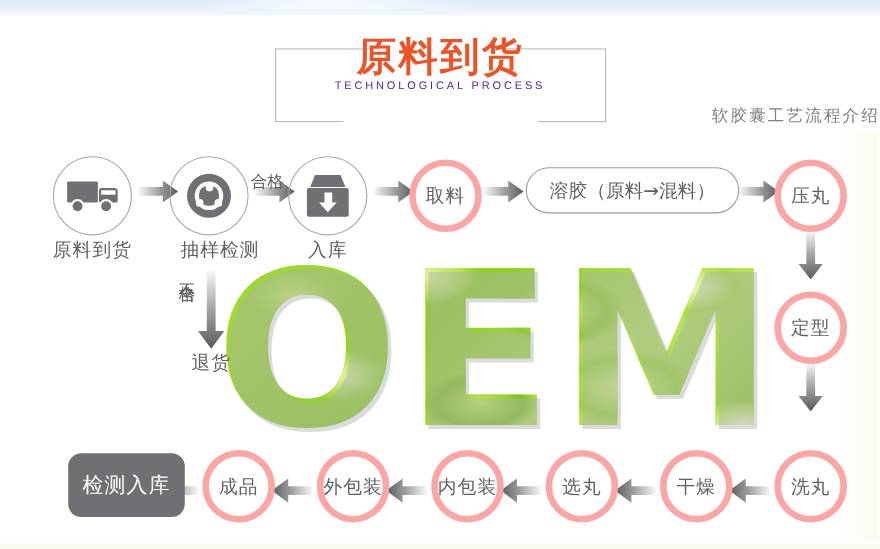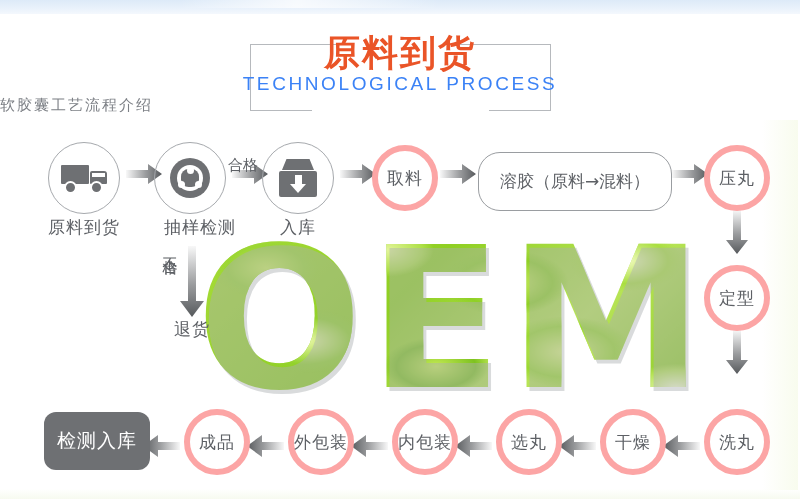--- a/index.html
+++ b/index.html
@@ -51,31 +51,31 @@
     letter-spacing: 2px;
     line-height: 38px;
     font-family: "DejaVu Sans", "Liberation Sans", sans-serif;
   }
   .hdr-sub-en {
     position: absolute;
     top: 55px;
     left: 0;
     width: 800px;
     text-align: center;
-    font-size: 19px;
-    color: #3b82f6;
+    font-size: 10px;
+    color: #4c1d95;
     letter-spacing: 2.6px;
     font-family: "Liberation Sans", sans-serif;
   }
   .hdr-sub-cn {
     position: absolute;
     top: 78px;
     left: 0;
     width: 800px;
-    text-align: left;
+    text-align: right;
     font-size: 15px;
     color: #7d8086;
     letter-spacing: 2px;
     font-family: "DejaVu Sans", "Liberation Sans", sans-serif;
   }
   
   .hdr-line {
     position: absolute;
     background: #b6b9bd;
   }
@@ -172,20 +172,21 @@
     border-radius: 12px;
     background: #6e7073;
     display: flex;
     align-items: center;
     justify-content: center;
     color: #ffffff;
     font-family: "DejaVu Sans", "Liberation Sans", sans-serif;
     font-size: 19px;
     letter-spacing: 1px;
     z-index: 3;
+    margin-left: 18px;
   }
   .icon-circle {
     position: absolute;
     border: 1px solid #a6a9ad;
     border-radius: 50%;
     box-sizing: border-box;
     display: flex;
     align-items: center;
     justify-content: center;
     z-index: 3;
@@ -405,21 +406,21 @@
       <div class="inbox-lid-rect"></div>
       <div class="inbox-body"></div>
       <div class="inbox-arrow-stem"></div>
       <div class="inbox-arrow-head"></div>
     </div>
   </div>
   <div class="node-caption" style="left:266px;top:216px;width:64px;">入库</div>
 
   <div class="node-circle" style="left:372px;top:145px;width:66px;height:66px;">取料</div>
 
-  <div class="node-pill" style="left:478px;top:152px;width:194px;height:59px;">溶胶（原料→混料）</div>
+  <div class="node-pill" style="left:478px;top:152px;width:194px;height:42px;">溶胶（原料→混料）</div>
 
   <div class="node-circle" style="left:704px;top:145px;width:66px;height:66px;">压丸</div>
 
   <div class="node-circle" style="left:704px;top:265px;width:66px;height:66px;">定型</div>
 
   <div class="node-circle" style="left:704px;top:409px;width:66px;height:66px;">洗丸</div>
 
   <div class="node-circle" style="left:600px;top:409px;width:66px;height:66px;">干燥</div>
 
   <div class="node-circle" style="left:496px;top:409px;width:66px;height:66px;">选丸</div>

